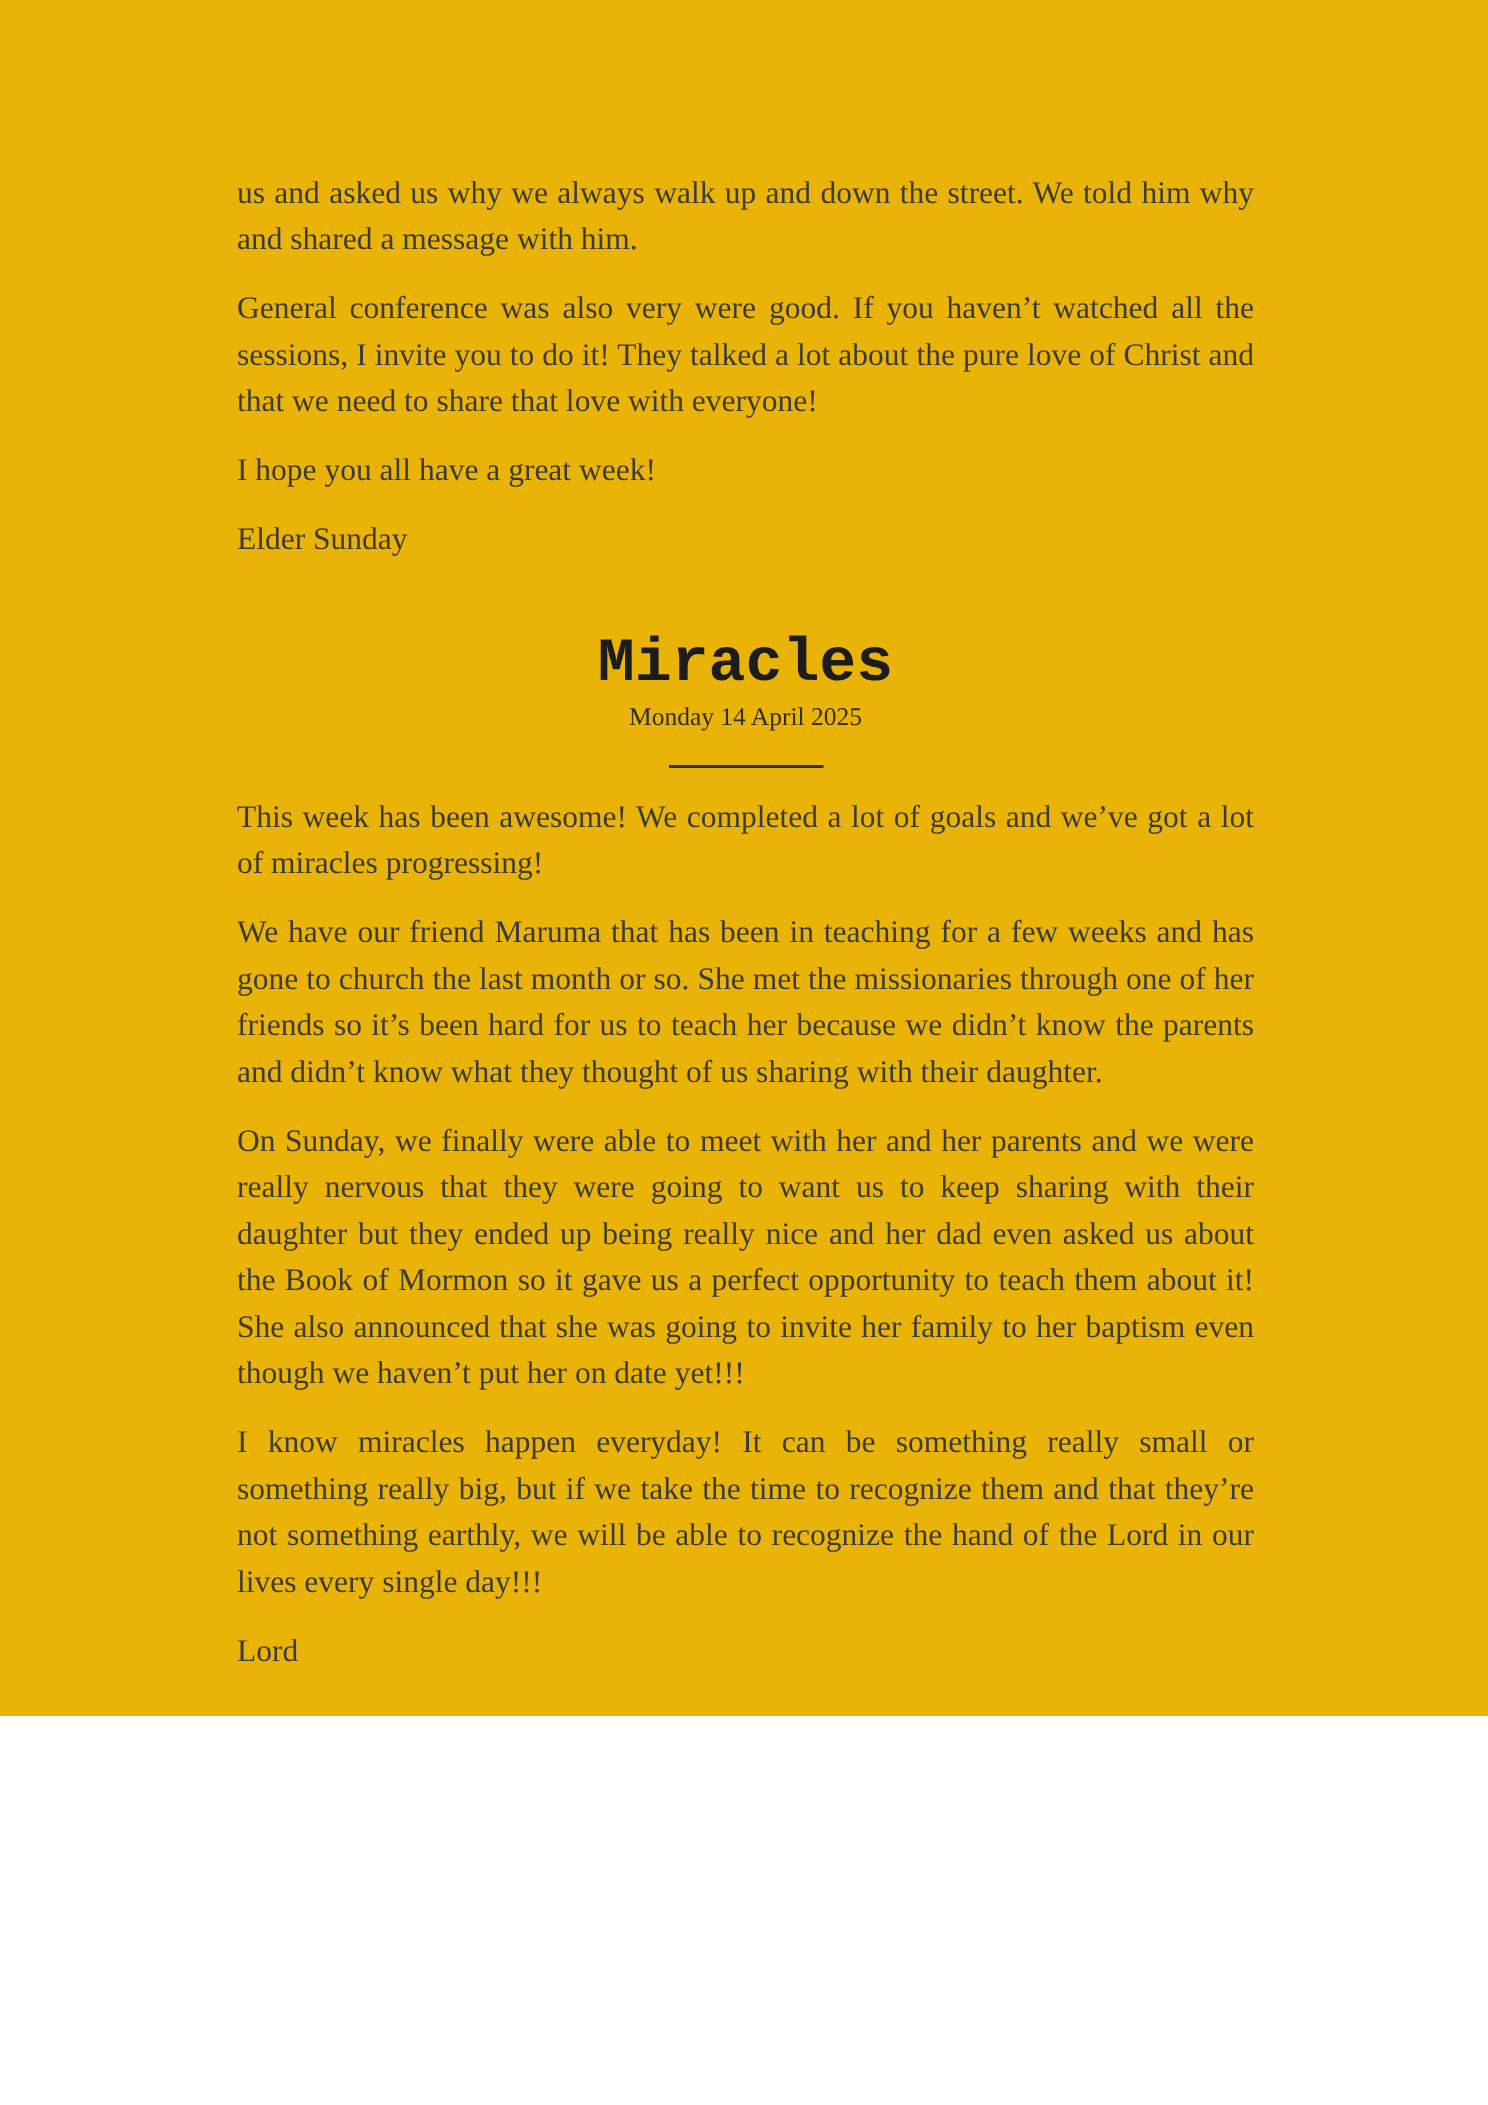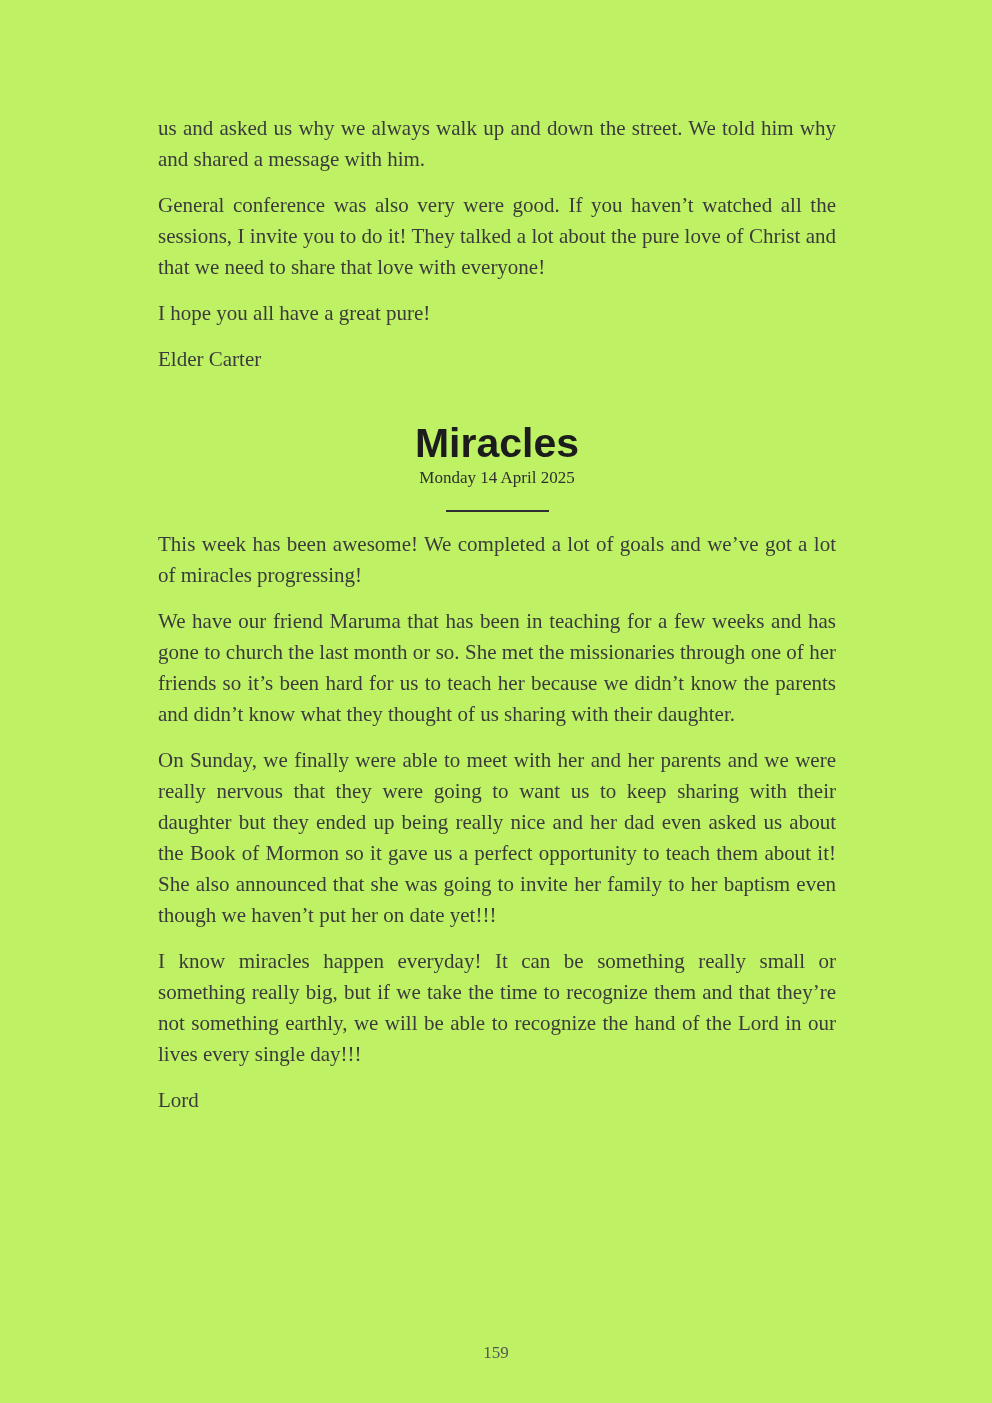--- a/index.html
+++ b/index.html
@@ -3,22 +3,22 @@
 <meta charset="utf-8">
 <style>
   html, body {
     margin: 0;
     padding: 0;
     background: #ffffff;
   }
   .page {
     position: relative;
     width: 992px;
-    height: 1403px;
-    background: #bef264;
+    height: 1144px;
+    background: #eab308;
     overflow: hidden;
   }
   .content {
     position: absolute;
     left: 158px;
     top: 113px;
     width: 678px;
   }
   p.body-par {
     font-family: "Liberation Serif", serif;
@@ -26,21 +26,21 @@
     line-height: 31px;
     color: #3b3b3b;
     text-align: justify;
     margin: 0 0 15px 0;
   }
   .entry-header {
     text-align: center;
     margin-top: 46px;
   }
   .entry-title {
-    font-family: Liberation Sans, sans-serif;
+    font-family: Liberation Mono, monospace;
     font-weight: 700;
     font-size: 41px;
     line-height: 44px;
     color: #1c1c1c;
     margin: 0;
   }
   .entry-date {
     font-family: "Liberation Serif", serif;
     font-size: 17px;
     line-height: 22px;
@@ -69,22 +69,22 @@
 </style>
 </head>
 <body>
 
 <div class="page">
   <main class="content">
 
     <section>
       <p class="body-par">us and asked us why we always walk up and down the street. We told him why and shared a message with him.</p>
       <p class="body-par">General conference was also very were good. If you haven’t watched all the sessions, I invite you to do it! They talked a lot about the pure love of Christ and that we need to share that love with everyone!</p>
-      <p class="body-par">I hope you all have a great pure!</p>
-      <p class="body-par">Elder Carter</p>
+      <p class="body-par">I hope you all have a great week!</p>
+      <p class="body-par">Elder Sunday</p>
     </section>
 
     <header class="entry-header">
       <h1 class="entry-title">Miracles</h1>
       <p class="entry-date">Monday 14 April 2025</p>
     </header>
 
     <hr class="divider">
 
     <section>

